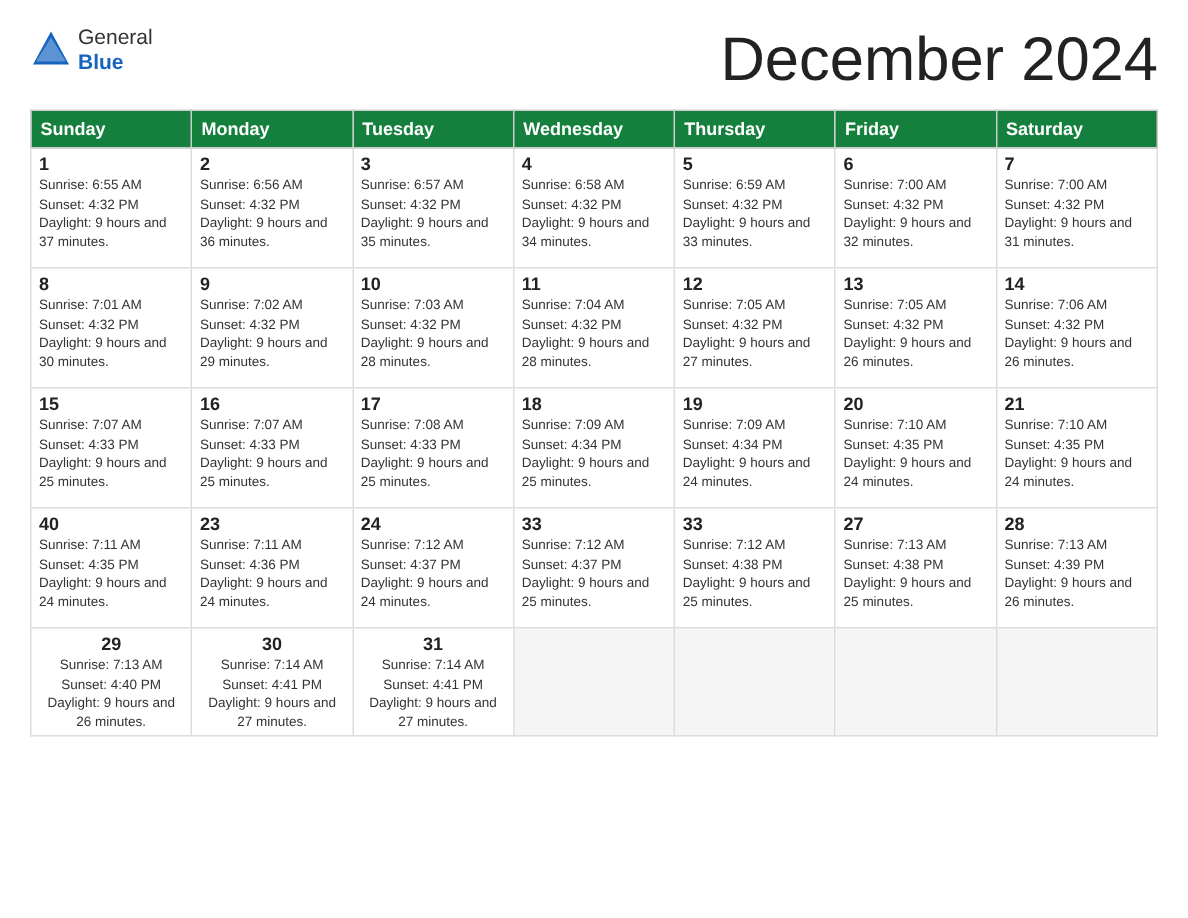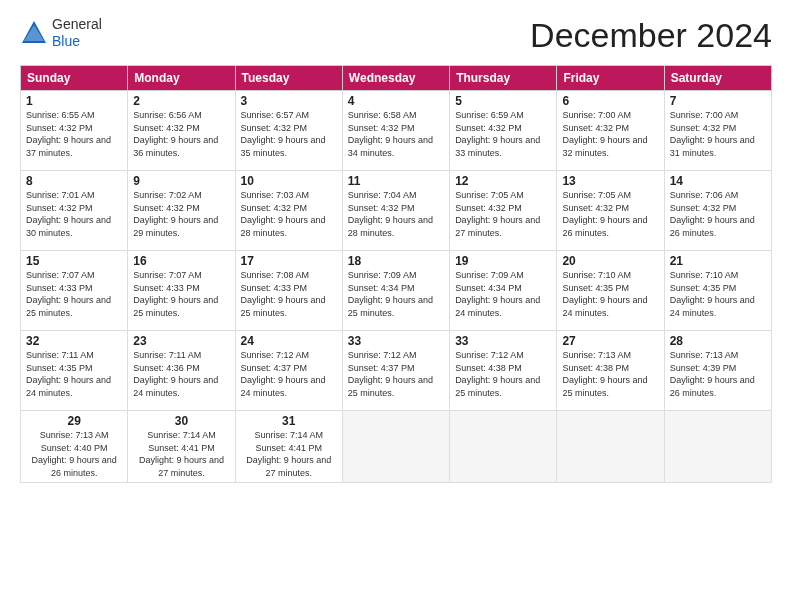--- a/index.html
+++ b/index.html
@@ -27,44 +27,44 @@
       display: flex;
       align-items: center;
       gap: 4px;
     }
     .logo-text {
       font-size: 14px;
       color: #333;
       line-height: 1.2;
     }
     .logo-text .general { display: block; }
-    .logo-text .blue { color: #1565c0; font-weight: normal; }
+    .logo-text .blue { color: #1565c0; font-weight: bold; }
     .logo-icon {
       width: 28px;
       height: 28px;
     }
     .title-block {
       text-align: right;
     }
     .month-title {
-      font-size: 34px;
+      font-size: 41px;
       font-weight: normal;
       color: #222;
     }
     .location {
       font-size: 14px;
       color: #555;
     }
     .calendar-table {
       width: 100%;
       border-collapse: collapse;
       flex: 1;
     }
     .calendar-table th {
-      background-color: #be185d;
+      background-color: #15803d;
       color: #fff;
       font-size: 12px;
       font-weight: bold;
       text-align: left;
       padding: 5px 6px;
       border: 1px solid #ccc;
     }
     .calendar-table td {
       border: 1px solid #ddd;
       vertical-align: top;
@@ -215,21 +215,21 @@
             <span class="day-number">20</span>
             <div class="day-info">Sunrise: 7:10 AM<br>Sunset: 4:35 PM<br>Daylight: 9 hours and 24 minutes.</div>
           </td>
           <td>
             <span class="day-number">21</span>
             <div class="day-info">Sunrise: 7:10 AM<br>Sunset: 4:35 PM<br>Daylight: 9 hours and 24 minutes.</div>
           </td>
         </tr>
         <tr class="week-row">
           <td>
-            <span class="day-number">32</span>
+            <span class="day-number">40</span>
             <div class="day-info">Sunrise: 7:11 AM<br>Sunset: 4:35 PM<br>Daylight: 9 hours and 24 minutes.</div>
           </td>
           <td>
             <span class="day-number">23</span>
             <div class="day-info">Sunrise: 7:11 AM<br>Sunset: 4:36 PM<br>Daylight: 9 hours and 24 minutes.</div>
           </td>
           <td>
             <span class="day-number">24</span>
             <div class="day-info">Sunrise: 7:12 AM<br>Sunset: 4:37 PM<br>Daylight: 9 hours and 24 minutes.</div>
           </td>

